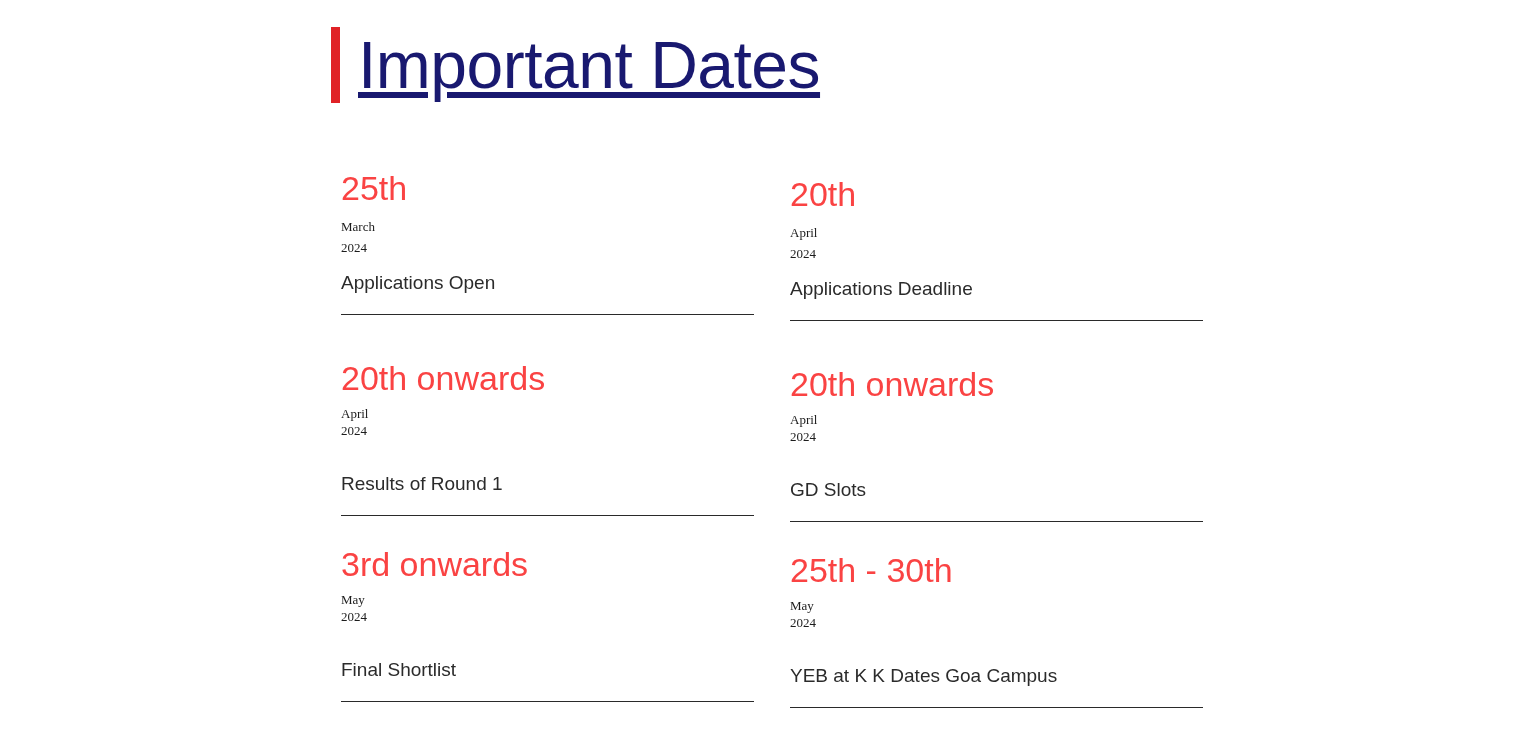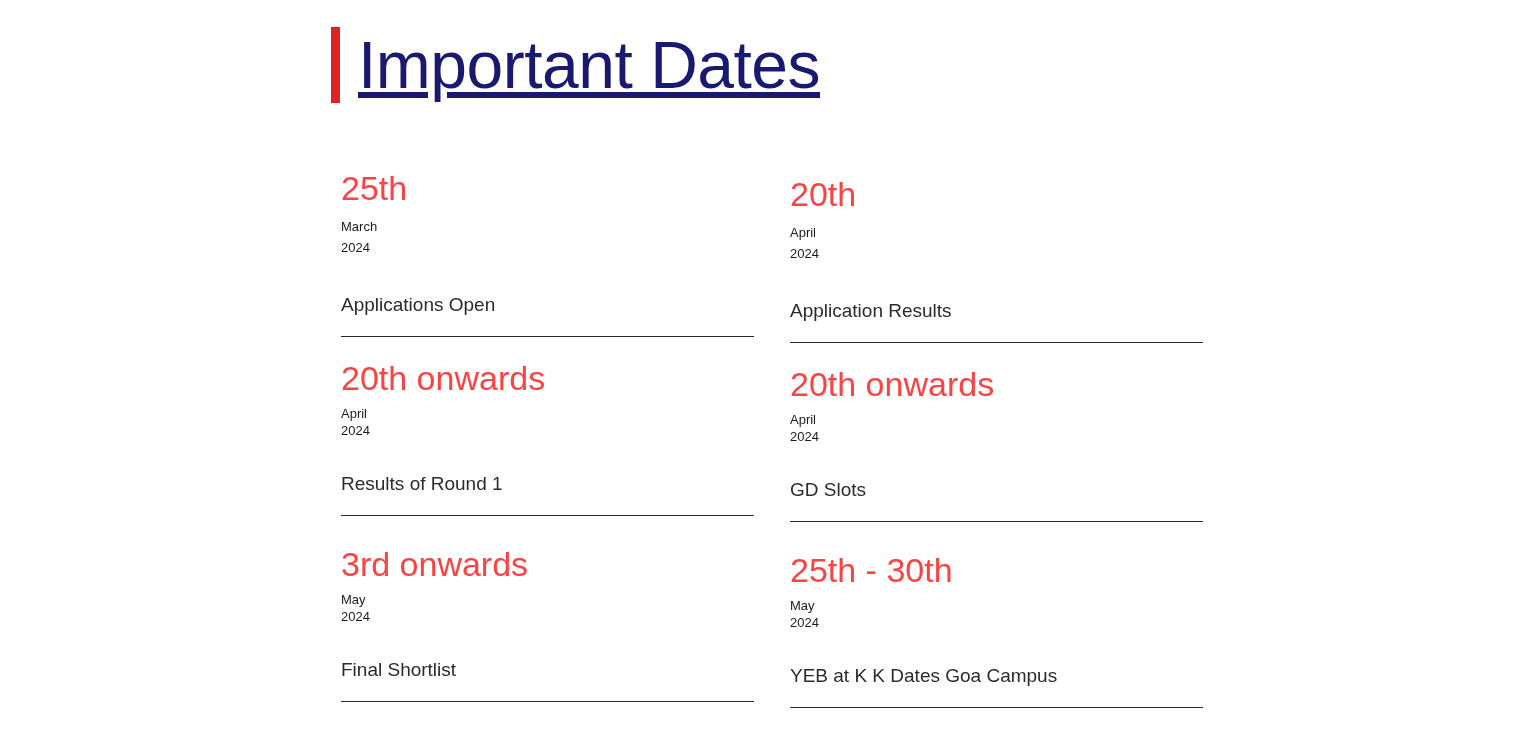--- a/index.html
+++ b/index.html
@@ -77,20 +77,21 @@
     line-height: 40px;
     font-weight: 400;
     color: #FA4343;
     white-space: nowrap;
   }
 
   .date-monthyear {
     margin-top: 8px;
     font-size: 13px;
     color: #1c1c1c;
+    font-family: Liberation Serif, serif;
   }
   .date-month,
   .date-year {
     display: block;
     line-height: 20px;
   }
   
   .row-1 .date-month,
   .row-1 .date-year {
     line-height: 21px;
@@ -100,21 +101,21 @@
     margin-top: 7px;
   }
   .row-2 .date-month,
   .row-2 .date-year,
   .row-3 .date-month,
   .row-3 .date-year {
     line-height: 17px;
   }
 
   .date-event {
-    margin-top: 34px;
+    margin-top: 12px;
     font-size: 19px;
     line-height: 26px;
     color: #2b2b2b;
     white-space: nowrap;
   }
   .row-2 .date-event,
   .row-3 .date-event {
     margin-top: 32px;
   }
 
@@ -146,21 +147,21 @@
       <div class="date-event">Applications Open</div>
       <div class="date-divider"></div>
     </div>
 
     <div class="date-card col-right row-1">
       <div class="date-day">20th</div>
       <div class="date-monthyear">
         <span class="date-month">April</span>
         <span class="date-year">2024</span>
       </div>
-      <div class="date-event">Application Results</div>
+      <div class="date-event">Applications Deadline</div>
       <div class="date-divider"></div>
     </div>
 
     <div class="date-card col-left row-2">
       <div class="date-day">20th onwards</div>
       <div class="date-monthyear">
         <span class="date-month">April</span>
         <span class="date-year">2024</span>
       </div>
       <div class="date-event">Results of Round 1</div>

